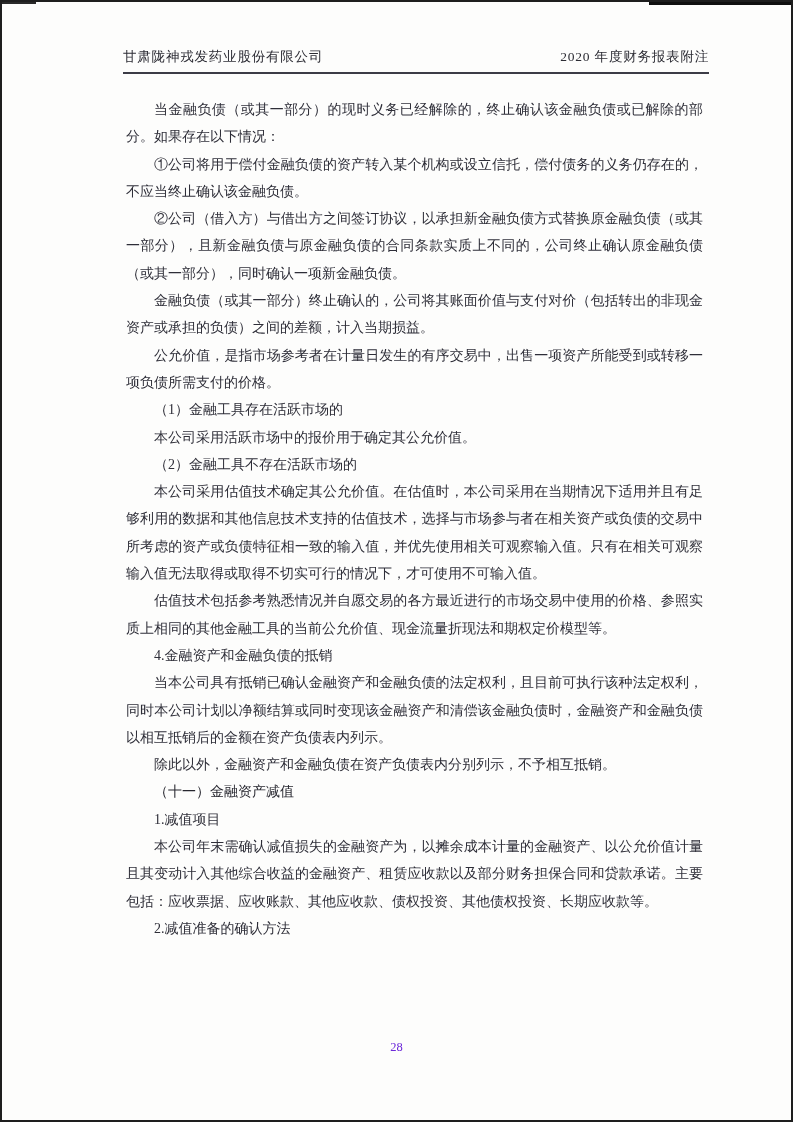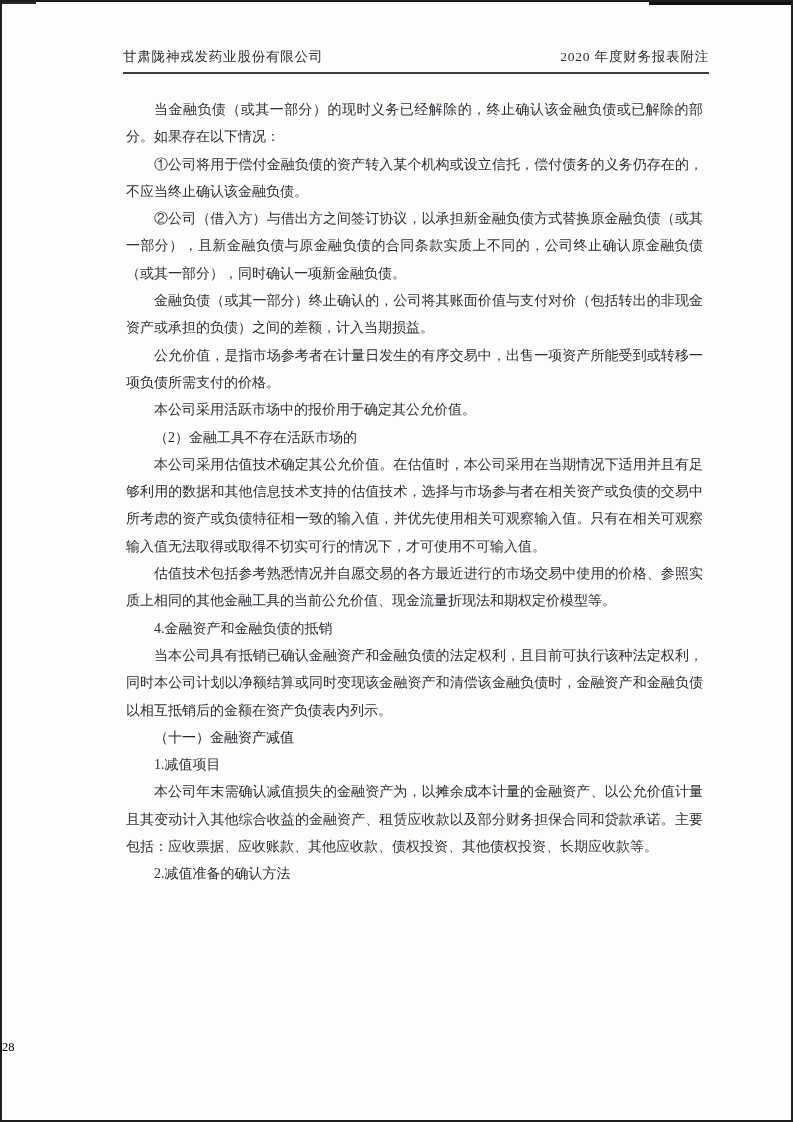--- a/index.html
+++ b/index.html
@@ -66,23 +66,23 @@
   }
   .body-text p.bold {
     font-weight: normal;
     color: #26262e;
   }
   .page-number {
     position: absolute;
     top: 1038px;
     left: 0;
     width: 100%;
-    text-align: left;
+    text-align: center;
     font-size: 12.5px;
-    color: #000000;
+    color: #6d28d9;
   }
 </style>
 </head>
 <body>
 
 <div class="page">
 
   <div class="scan-bar-top-right"></div>
   <div class="scan-bar-top-left"></div>
 
@@ -90,26 +90,28 @@
     <span>甘肃陇神戎发药业股份有限公司</span>
     <span>2020 年度财务报表附注</span>
   </div>
 
   <div class="body-text">
     <p>当金融负债（或其一部分）的现时义务已经解除的，终止确认该金融负债或已解除的部分。如果存在以下情况：</p>
     <p>①公司将用于偿付金融负债的资产转入某个机构或设立信托，偿付债务的义务仍存在的，不应当终止确认该金融负债。</p>
     <p>②公司（借入方）与借出方之间签订协议，以承担新金融负债方式替换原金融负债（或其一部分），且新金融负债与原金融负债的合同条款实质上不同的，公司终止确认原金融负债（或其一部分），同时确认一项新金融负债。</p>
     <p>金融负债（或其一部分）终止确认的，公司将其账面价值与支付对价（包括转出的非现金资产或承担的负债）之间的差额，计入当期损益。</p>
     <p>公允价值，是指市场参考者在计量日发生的有序交易中，出售一项资产所能受到或转移一项负债所需支付的价格。</p>
+    <p>（1）金融工具存在活跃市场的</p>
     <p>本公司采用活跃市场中的报价用于确定其公允价值。</p>
     <p>（2）金融工具不存在活跃市场的</p>
     <p>本公司采用估值技术确定其公允价值。在估值时，本公司采用在当期情况下适用并且有足够利用的数据和其他信息技术支持的估值技术，选择与市场参与者在相关资产或负债的交易中所考虑的资产或负债特征相一致的输入值，并优先使用相关可观察输入值。只有在相关可观察输入值无法取得或取得不切实可行的情况下，才可使用不可输入值。</p>
     <p>估值技术包括参考熟悉情况并自愿交易的各方最近进行的市场交易中使用的价格、参照实质上相同的其他金融工具的当前公允价值、现金流量折现法和期权定价模型等。</p>
     <p>4.金融资产和金融负债的抵销</p>
     <p>当本公司具有抵销已确认金融资产和金融负债的法定权利，且目前可执行该种法定权利，同时本公司计划以净额结算或同时变现该金融资产和清偿该金融负债时，金融资产和金融负债以相互抵销后的金额在资产负债表内列示。</p>
+    <p>除此以外，金融资产和金融负债在资产负债表内分别列示，不予相互抵销。</p>
     <p class="bold">（十一）金融资产减值</p>
     <p>1.减值项目</p>
     <p>本公司年末需确认减值损失的金融资产为，以摊余成本计量的金融资产、以公允价值计量且其变动计入其他综合收益的金融资产、租赁应收款以及部分财务担保合同和贷款承诺。主要包括：应收票据、应收账款、其他应收款、债权投资、其他债权投资、长期应收款等。</p>
     <p>2.减值准备的确认方法</p>
   </div>
 
   <div class="page-number">28</div>
 
 </div>
 

